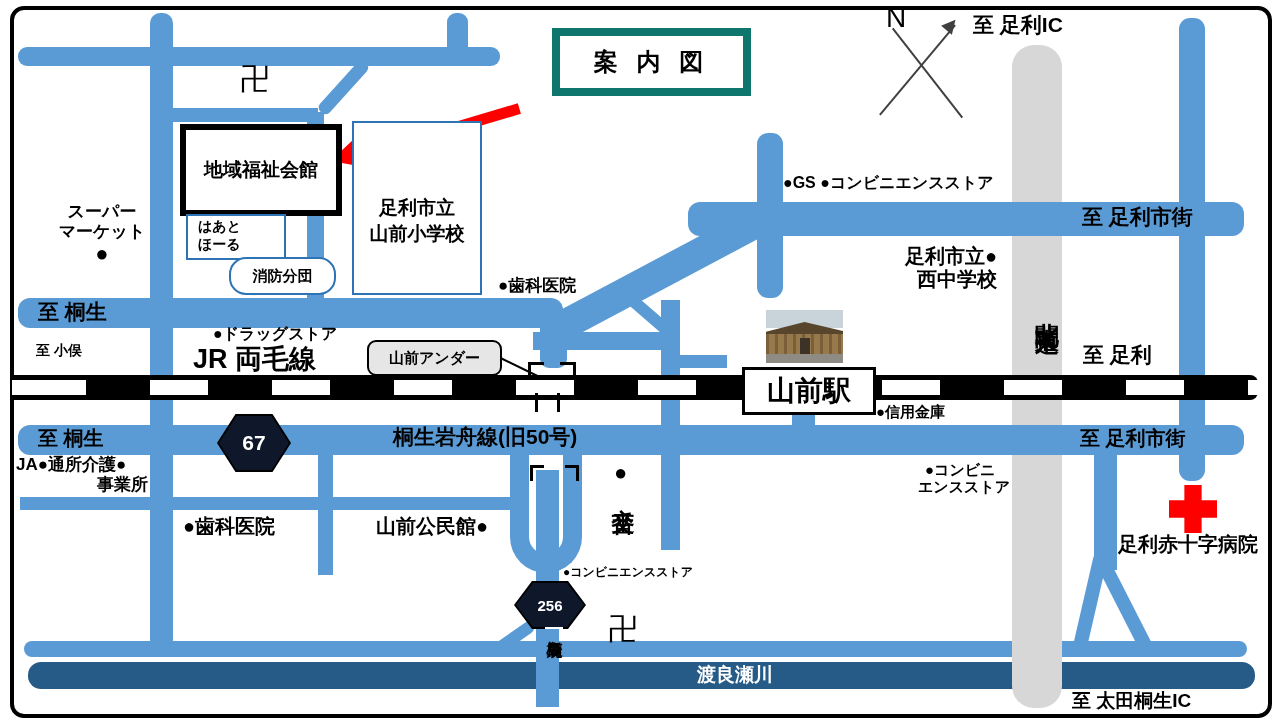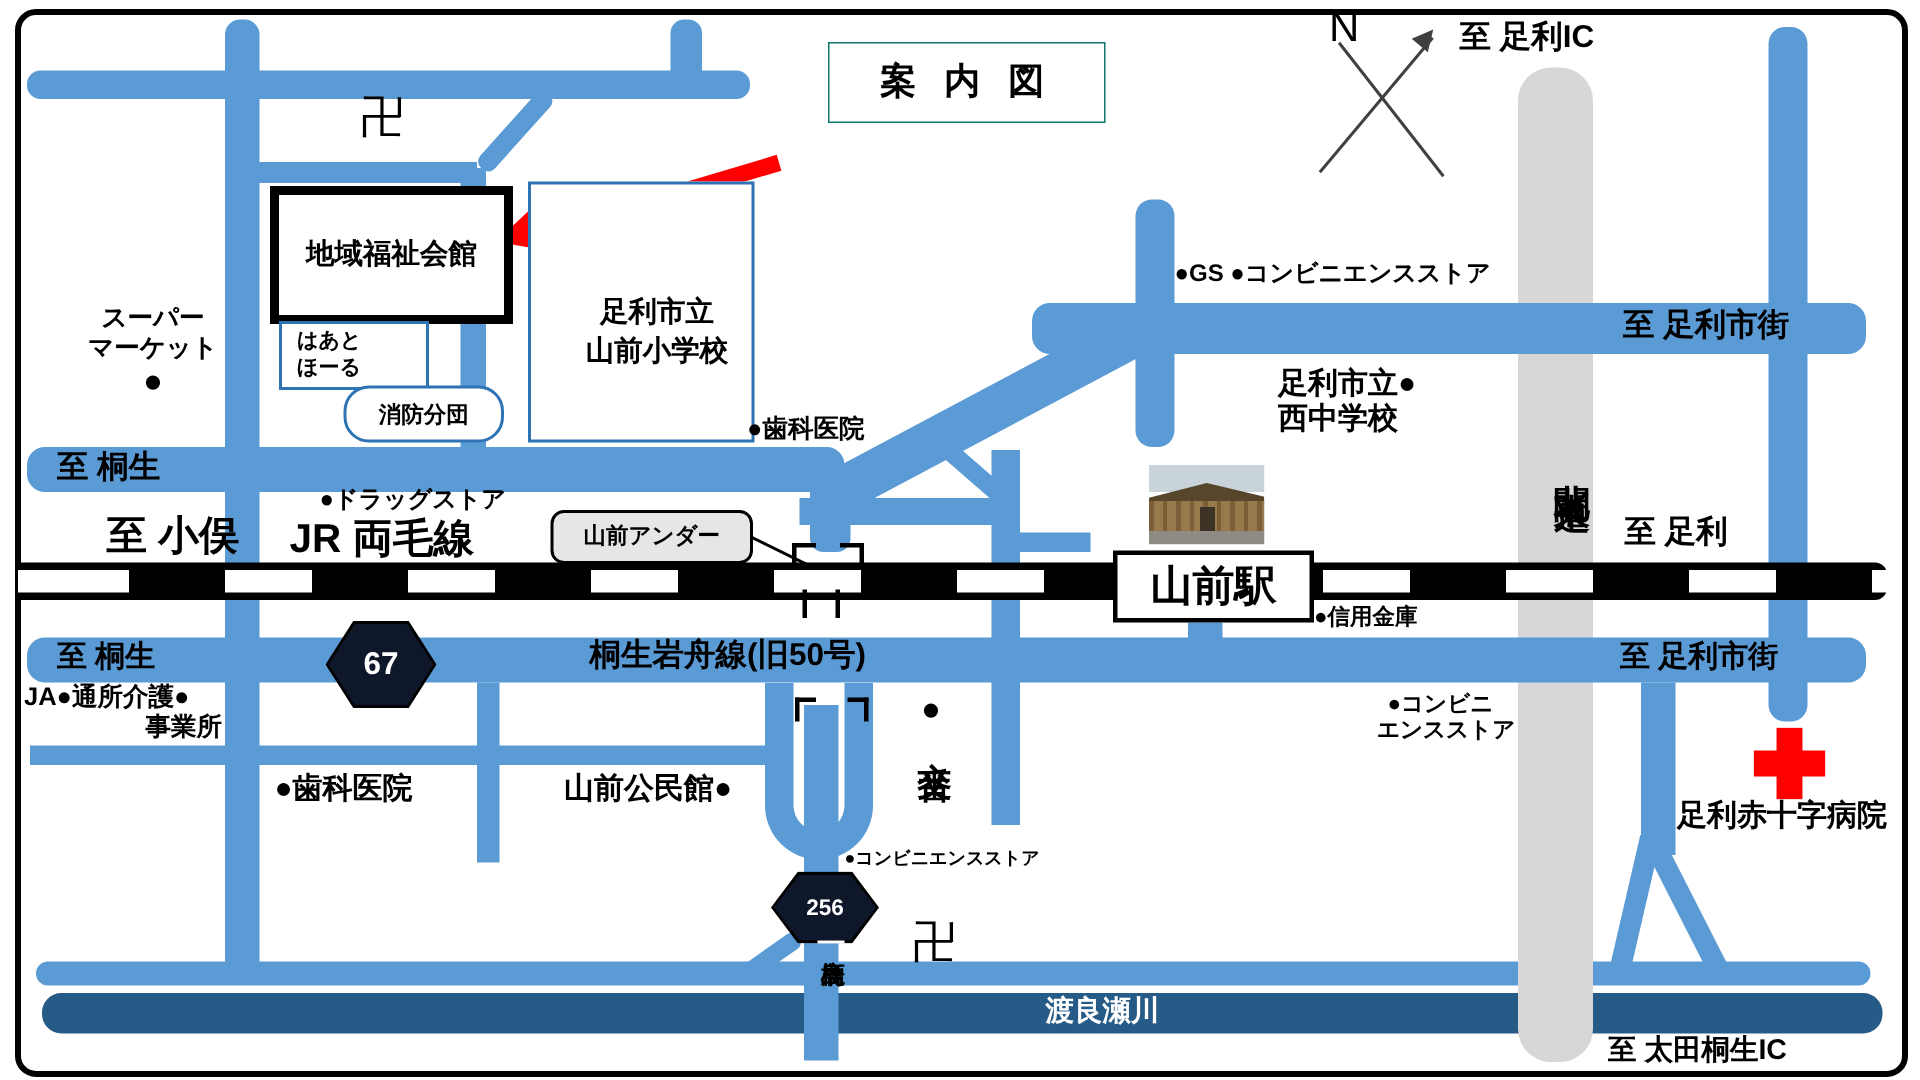--- a/index.html
+++ b/index.html
@@ -76,35 +76,35 @@
         <span>67</span>
       </div>
   </div>
   <div class="hexwrap" style="left:514px;top:581px;width:72px;height:48px;">
     <div class="hexborder"></div>
     <div class="hexinner" style="font-size:15px;">
         <span>256</span>
       </div>
   </div>
 
-  <div class="abs" style="left:552px;top:28px;width:183px;height:52px;border:1px solid #0f766e;display:flex;align-items:center;justify-content:center;">
+  <div class="abs" style="left:552px;top:28px;width:183px;height:52px;border:8px solid #0f766e;display:flex;align-items:center;justify-content:center;">
     <span class="lbl" style="position:static;font-size:24px;letter-spacing:6px;">案 内 図</span>
   </div>
   <div class="abs" style="left:348px;top:128px;width:175px;height:11px;background:#FF0000;transform:rotate(-16.6deg);"></div>
   <div class="abs" style="left:330px;top:143px;width:0;height:0;border-top:14px solid transparent;border-bottom:14px solid transparent;border-right:28px solid #FF0000;transform:rotate(-16.6deg);"></div>
 
   <div class="lbl" style="left:886px;top:2px;font-size:28px;font-weight:normal;">N</div>
   <div class="abs" style="left:859px;top:69px;width:117px;height:2px;background:#404040;transform:rotate(-50deg);"></div>
   <div class="abs" style="left:871px;top:72px;width:113px;height:2px;background:#404040;transform:rotate(52deg);"></div>
   <div class="abs" style="left:944px;top:18px;width:0;height:0;border-left:7px solid transparent;border-right:7px solid transparent;border-bottom:14px solid #404040;transform:rotate(40deg);"></div>
 
   <div class="abs" style="left:180px;top:124px;width:150px;height:80px;border:6px solid #000;background:#fff;display:flex;align-items:center;justify-content:center;">
     <span class="lbl" style="position:static;font-size:19px;">地域福祉会館</span>
   </div>
-  <div class="bluebox" style="left:352px;top:121px;width:126px;height:170px;font-size:19px;text-align:center;padding-top:0;padding-left:21px;">
+  <div class="bluebox" style="left:352px;top:121px;width:126px;height:170px;font-size:19px;text-align:center;padding-top:0;">
     <div style="margin-top:72px;">足利市立</div>
     <div>山前小学校</div>
   </div>
   <div class="bluebox" style="left:186px;top:214px;width:86px;height:40px;font-size:14px;padding:2px 0 0 10px;">
     <div>はあと</div>
     <div>ほーる</div>
   </div>
   <div class="bluebox" style="left:229px;top:257px;width:103px;height:34px;font-size:15px;display:flex;align-items:center;justify-content:center;border-radius:17px;">
     <span>消防分団</span>
   </div>
@@ -125,33 +125,33 @@
     <span class="lbl" style="position:static;font-size:28px;">山前駅</span>
   </div>
 
   <div class="abs" style="left:1169px;top:485px;width:48px;height:48px;background:#FF0000;filter:drop-shadow(0 0 1.5px #8EAADB);
               clip-path:polygon(32% 0,68% 0,68% 32%,100% 32%,100% 68%,68% 68%,68% 100%,32% 100%,32% 68%,0 68%,0 32%,32% 32%);"></div>
 
   <div class="lbl" style="left:973px;top:13px;font-size:21px;">至 足利IC</div>
   <div class="lbl" style="left:240px;top:62px;font-size:30px;font-weight:normal;">卍</div>
   <div class="lbl" style="left:783px;top:174px;font-size:16px;">●GS ●コンビニエンスストア</div>
   <div class="lbl" style="left:1082px;top:205px;font-size:21px;">至 足利市街</div>
-  <div class="lbl" style="left:852px;top:245px;font-size:20px;text-align:left;width:145px;">
+  <div class="lbl" style="left:852px;top:245px;font-size:20px;text-align:right;width:145px;">
     <div>足利市立●</div>
     <div>西中学校</div>
   </div>
   <div class="lbl" style="left:50px;top:202px;font-size:17px;text-align:center;width:104px;">
     <div>スーパー</div>
     <div>マーケット</div>
     <div style="font-size:22px;">●</div>
   </div>
   <div class="lbl" style="left:498px;top:276px;font-size:17px;">●歯科医院</div>
   <div class="lbl" style="left:38px;top:300px;font-size:21px;">至 桐生</div>
   <div class="lbl" style="left:213px;top:325px;font-size:16px;">●ドラッグストア</div>
-  <div class="lbl" style="left:36px;top:342px;font-size:27px;margin-left:35px;">至 小俣</div>
+  <div class="lbl" style="left:36px;top:342px;font-size:14px;">至 小俣</div>
   <div class="lbl" style="left:193px;top:344px;font-size:27px;">JR 両毛線</div>
   <div class="lbl" style="left:1083px;top:343px;font-size:21px;">至 足利</div>
   <div class="lbl" style="left:876px;top:403px;font-size:15px;">●信用金庫</div>
   <div class="lbl" style="left:38px;top:427px;font-size:20px;">至 桐生</div>
   <div class="lbl" style="left:393px;top:425px;font-size:21px;">桐生岩舟線(旧50号)</div>
   <div class="lbl" style="left:1080px;top:427px;font-size:20px;">至 足利市街</div>
   <div class="lbl" style="left:16px;top:455px;font-size:17px;width:146px;">
     <div>JA●通所介護●</div>
     <div style="text-align:right;padding-right:14px;">事業所</div>
   </div>

